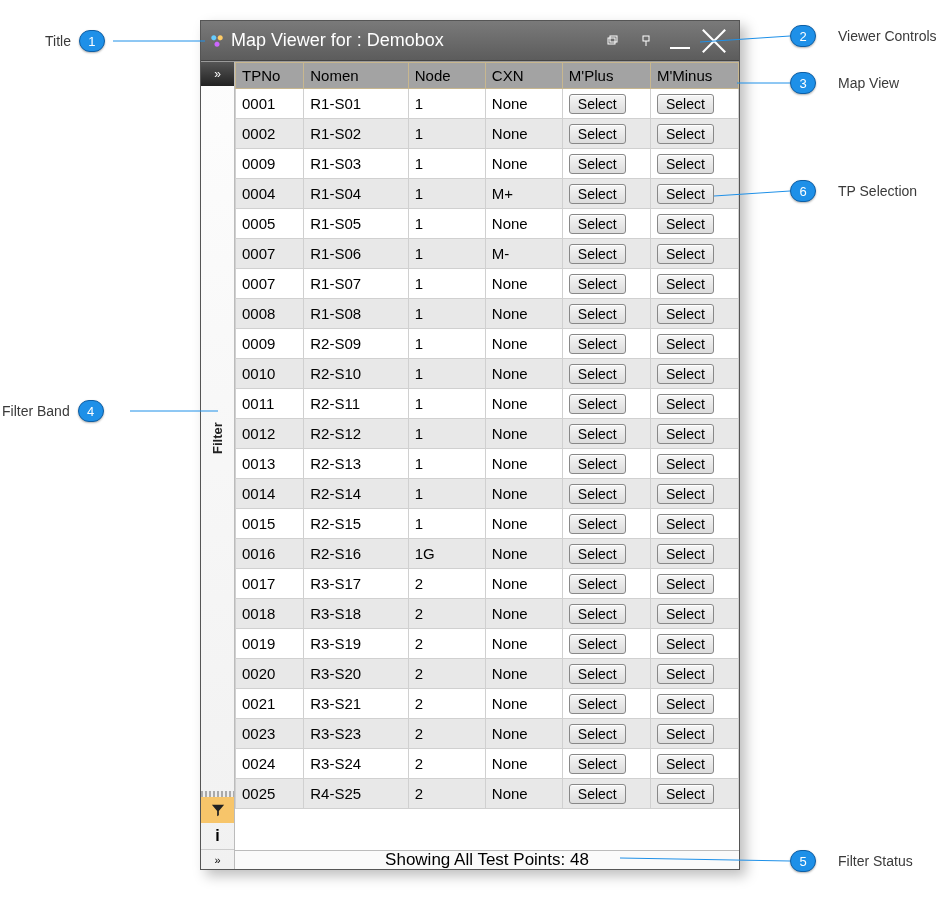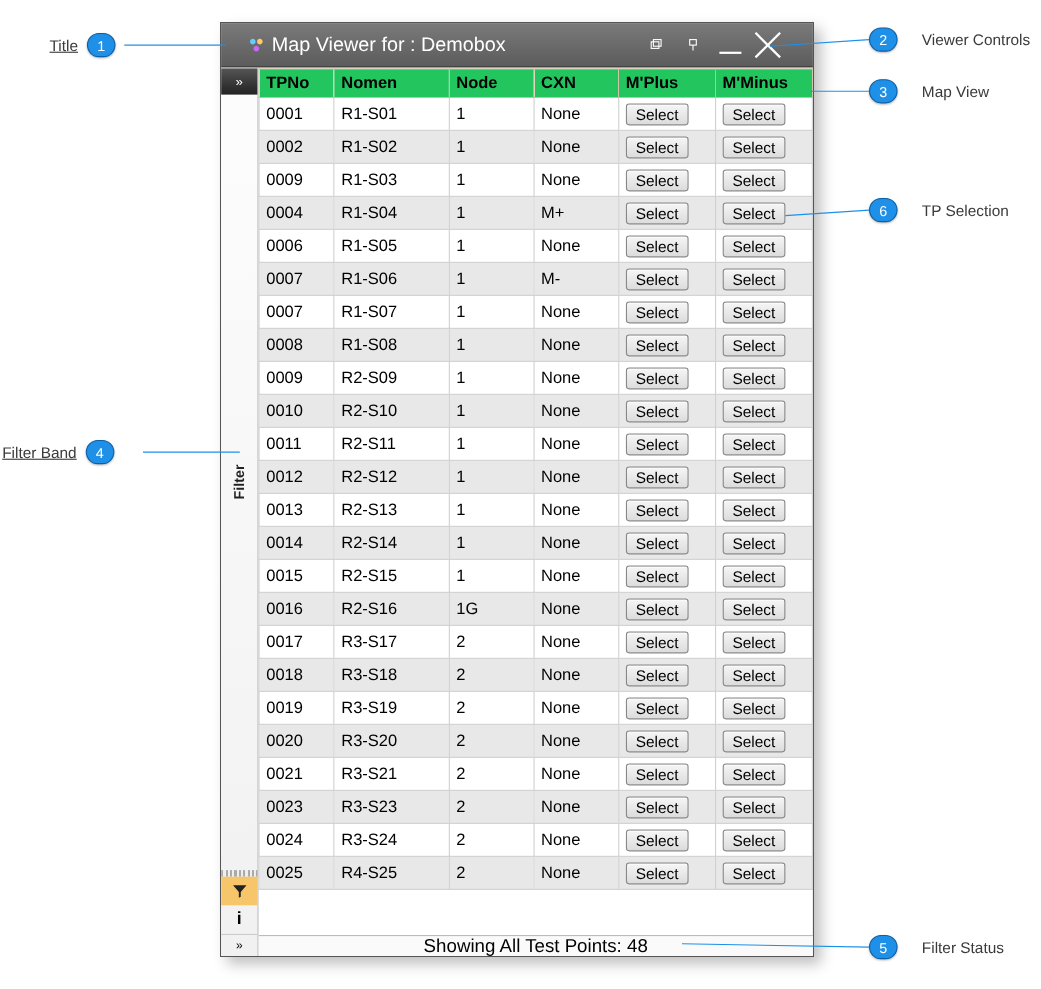--- a/index.html
+++ b/index.html
@@ -24,21 +24,21 @@
     box-shadow: 6px 6px 12px rgba(0,0,0,0.25);
     display: flex;
     flex-direction: column;
   }
   .titlebar {
     height: 40px;
     background: linear-gradient(#7a7a7a,#5c5c5c);
     color: #fff;
     display: flex;
     align-items: center;
-    padding: 0 24px;
+    padding: 0 8px;
     font-size: 18px;
     border-bottom: 1px solid #444;
   }
   .titlebar .app-icon {
     width: 16px; height:16px;
     background: radial-gradient(circle at 30% 30%, #6cf 2px, transparent 3px),
                 radial-gradient(circle at 70% 30%, #fc6 2px, transparent 3px),
                 radial-gradient(circle at 50% 70%, #c6f 2px, transparent 3px);
     margin-right: 6px;
   }
@@ -115,25 +115,25 @@
     flex:1;
     overflow-y:scroll;
     overflow-x:hidden;
   }
   table.grid {
     width:100%;
     border-collapse:collapse;
     table-layout:fixed;
   }
   table.grid th {
-    background:#22c55e;
+    background:#a3a3a3;
     border:1px solid #c8b78f;
     padding:4px 6px;
     text-align:left;
-    font-weight:bold;
+    font-weight:normal;
     font-size:15px;
     position:sticky; top:0;
   }
   table.grid td {
     border:1px solid #d0d0d0;
     padding:3px 6px;
     font-size:15px;
     height:30px;
     white-space:nowrap;
     overflow:hidden;
@@ -169,21 +169,21 @@
     width:26px;height:22px;
     background:#1e90e8;
     border:1px solid #0d5fa6;
     border-radius:11px;
     color:#fff;
     display:flex;align-items:center;justify-content:center;
     font-size:13px;
     box-shadow:0 1px 2px rgba(0,0,0,0.3);
   }
   .callout.left { flex-direction:row; }
-  .callout.left .txt { margin-right:8px;text-decoration:underline; }
+  .callout.left .txt { margin-right:8px; }
   .callout.right .txt { margin-left:22px; }
   .lead {
     position:absolute;
     pointer-events:none;
   }
   
   .grid-scroll::-webkit-scrollbar { width:16px; }
   .grid-scroll::-webkit-scrollbar-track { background:#eee; border-left:1px solid #ccc;}
   .grid-scroll::-webkit-scrollbar-thumb { background:#c4c4c4; border:1px solid #999;}
   .grid-scroll::-webkit-scrollbar-button { height:16px; background:#ddd; border:1px solid #aaa;}
@@ -281,21 +281,21 @@
               </tr>
               <tr>
                 <td>0004</td>
                 <td>R1-S04</td>
                 <td>1</td>
                 <td>M+</td>
                 <td><span class="sel-btn">Select</span></td>
                 <td><span class="sel-btn">Select</span></td>
               </tr>
               <tr>
-                <td>0006</td>
+                <td>0005</td>
                 <td>R1-S05</td>
                 <td>1</td>
                 <td>None</td>
                 <td><span class="sel-btn">Select</span></td>
                 <td><span class="sel-btn">Select</span></td>
               </tr>
               <tr>
                 <td>0007</td>
                 <td>R1-S06</td>
                 <td>1</td>

